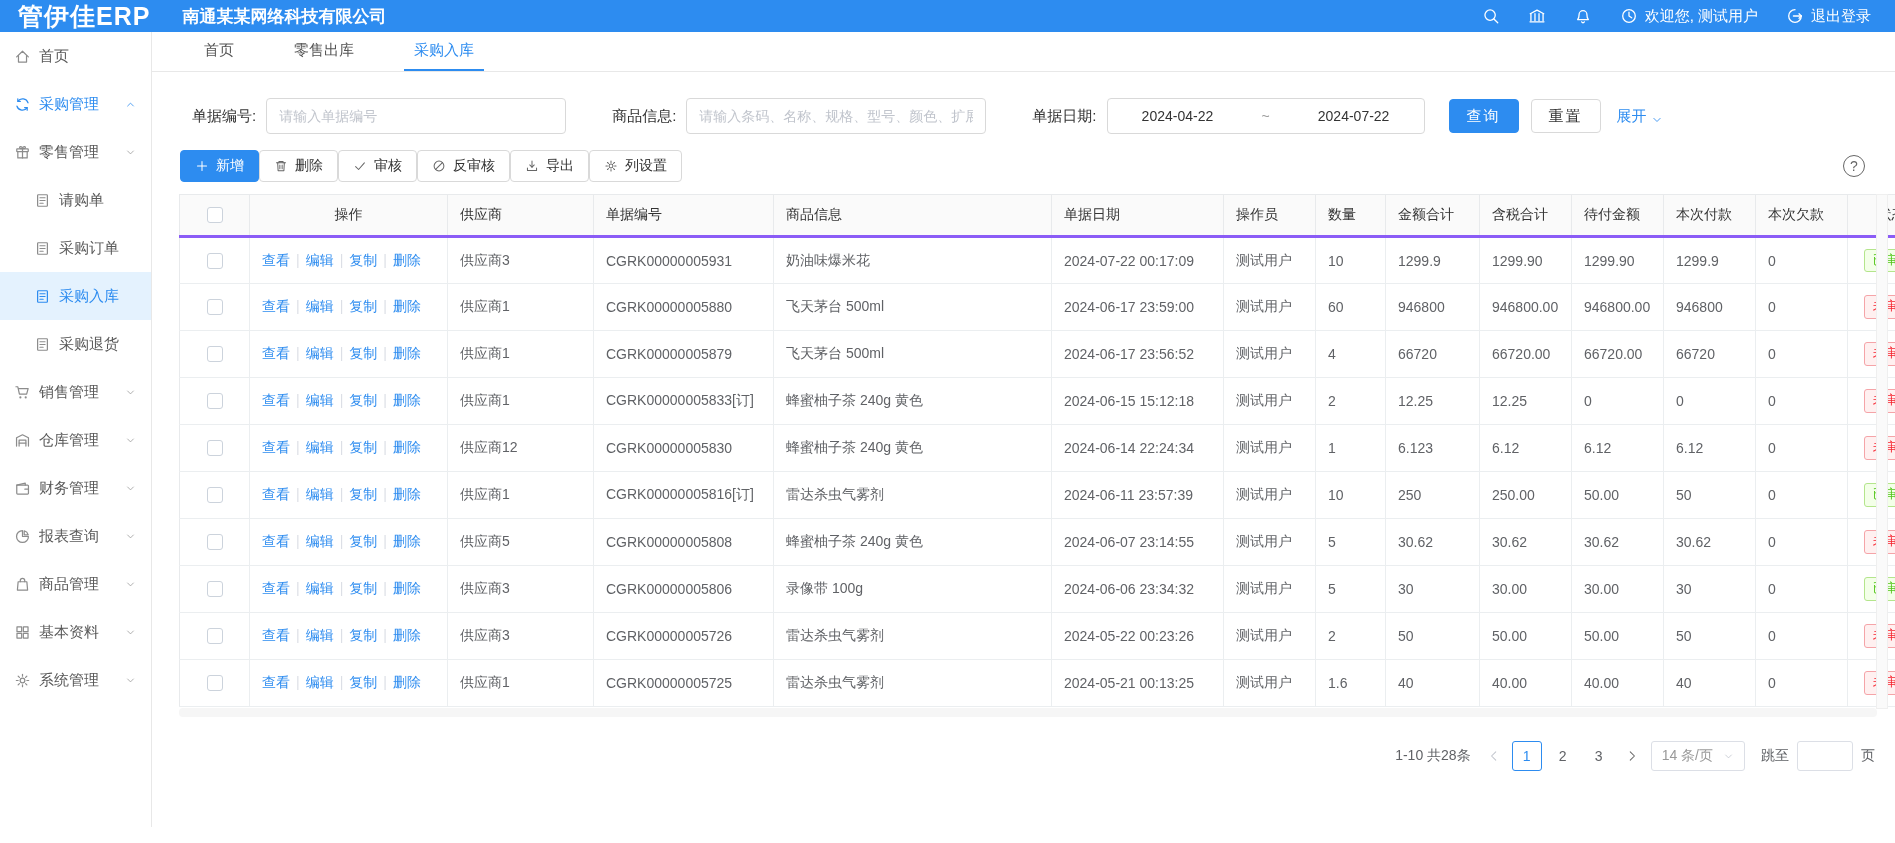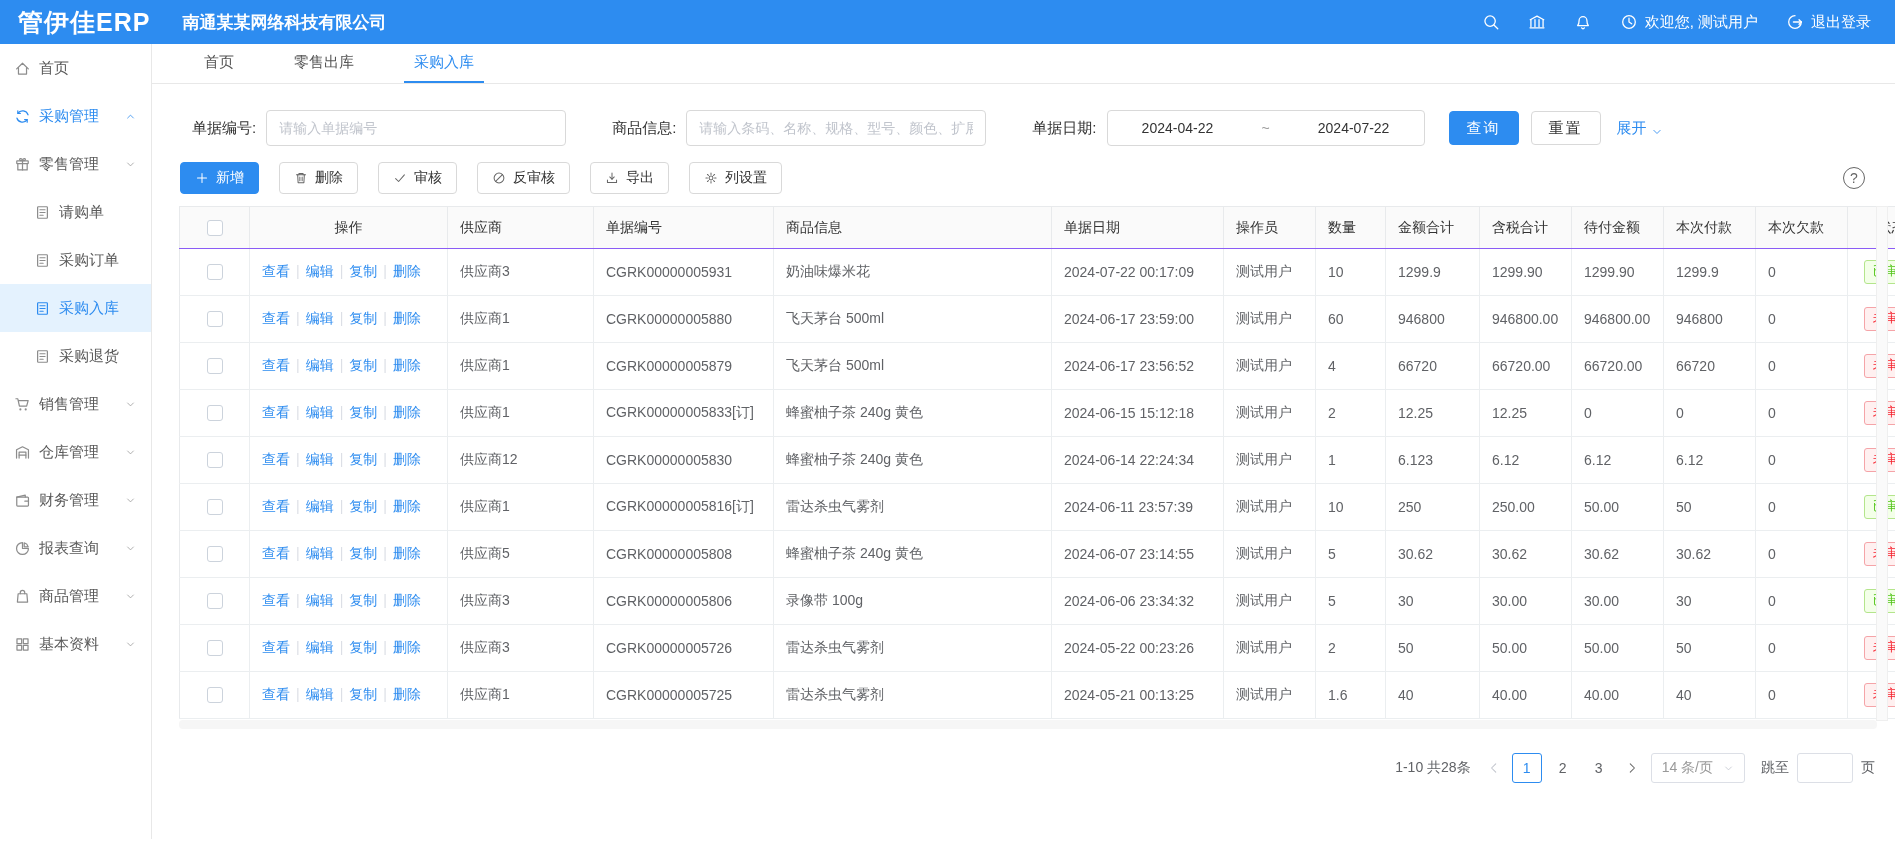--- a/index.html
+++ b/index.html
@@ -1,19 +1,19 @@
 <!DOCTYPE html>
 <html><head>
 <meta charset="utf-8">
 <style>
   * { box-sizing: border-box; margin: 0; padding: 0; }
   html,body { width:1895px; height:843px; overflow:hidden; background:#fff;
     font-family:"Liberation Sans","DejaVu Sans",sans-serif; }
   
-  .topbar { height:44px; background:#2d8cf0; color:#fff; display:flex; align-items:center; }
+  .topbar { height:32px; background:#2d8cf0; color:#fff; display:flex; align-items:center; }
   .logo { font-size:25px; font-weight:800; padding:0 16px 0 18px; letter-spacing:1px; white-space:nowrap; }
   .company { font-size:17px; font-weight:600; margin-left:16px; white-space:nowrap; }
   .topbar-right { margin-left:auto; display:flex; align-items:center; gap:28px; padding-right:24px; font-size:15px; }
   .tb-icon { width:18px; height:18px; display:inline-flex; }
   .tb-icon svg { width:18px; height:18px; }
   .tb-group { display:inline-flex; align-items:center; gap:7px; cursor:pointer; white-space:nowrap; }
   
   .body-row { display:flex; height:795px; }
   .sidebar { width:152px; flex:0 0 152px; border-right:1px solid #e8e8e8; background:#fff; overflow:hidden; }
   .sb-item { height:48px; display:flex; align-items:center; padding-left:14px; position:relative;
@@ -44,36 +44,36 @@
   .date-sep { color:#999; }
   .btn { height:34px; border:1px solid #d9d9d9; border-radius:4px; background:#fff; color:#333;
     font-size:15px; padding:0 17px; cursor:pointer; font-family:inherit; letter-spacing:2px; }
   .btn-primary { background:#2d8cf0; border-color:#2d8cf0; color:#fff; }
   .expand-link { color:#2d8cf0; font-size:15px; display:inline-flex; align-items:flex-end; gap:4px; cursor:pointer; }
   .exp-ch { width:12px; height:12px; display:inline-flex; }
   .exp-ch svg { width:12px; height:12px; }
   .ml12 { margin-left:12px; } .ml16 { margin-left:16px; } .ml24 { margin-left:24px; } .ml30 { margin-left:46px; }
   
   .toolbar { display:flex; align-items:center; padding:16px 20px 0 28px; flex:0 0 auto; }
-  .toolbar-buttons { display:flex; align-items:center; gap:20px; }
+  .toolbar-buttons { display:flex; align-items:center; gap:0; }
   .tbtn { height:32px; border:1px solid #d9d9d9; border-radius:4px; background:#fff; color:#333;
     font-size:14px; padding:0 14px; display:inline-flex; align-items:center; gap:7px; cursor:pointer; font-family:inherit; }
   .tbtn .ticon { width:14px; height:14px; display:inline-flex; color:#666; }
   .tbtn .ticon svg { width:14px; height:14px; }
   .tbtn-primary { background:#2d8cf0; border-color:#2d8cf0; color:#fff; }
   .tbtn-primary .ticon { color:#fff; }
   .help-icon { margin-left:auto; margin-right:10px; width:22px; height:22px; border:1.5px solid #666; border-radius:50%;
     color:#666; font-size:14px; display:inline-flex; align-items:center; justify-content:center; cursor:pointer; }
   
   .table-wrap { margin:12px 18px 0 27px; position:relative; flex:0 0 auto; }
   .table-wrap::after { content:""; position:absolute; top:0; right:-11px; width:10px; height:100%;
     background:#fafafa; border:1px solid #efefef; }
   table { border-collapse:collapse; table-layout:fixed; width:100%; border:1px solid #e8eaec; }
   th { height:42px; background:#fafafa; font-weight:normal; color:#333; font-size:14px; padding:0 12px;
-    text-align:left; border-bottom:1px solid #8b5cf6; border-right:1px solid #e8eaec; white-space:nowrap; overflow:hidden; }
+    text-align:left; border-bottom:3px solid #8b5cf6; border-right:1px solid #e8eaec; white-space:nowrap; overflow:hidden; }
   td { height:47px; color:#606266; font-size:14px; padding:0 12px; border-bottom:1px solid #ebeef0;
     border-right:1px solid #ebeef0; white-space:nowrap; overflow:hidden; }
   th:last-child, td:last-child { border-right:none; }
   th.col-actions, td.col-checkbox, th.col-checkbox, td.col-status, th.col-status { text-align:center; }
   .checkbox { width:16px; height:16px; border:1px solid #ccd3dc; border-radius:3px; background:#fff; margin:0 auto; cursor:pointer; }
   .op-link { color:#2d8cf0; cursor:pointer; text-decoration:none; }
   .op-sep { color:#dcdfe6; margin:0 6px; }
   .badge { display:inline-block; padding:3px 8px; font-size:12.5px; border-radius:3px; line-height:1.25; }
   .badge-approved { color:#52c41a; background:#f3ffe8; border:1px solid #b4e58c; }
   .badge-pending { color:#f5222d; background:#fff0f0; border:1px solid #f5a4a8; }
@@ -302,20 +302,34 @@
         <div class="sb-item">
           <span class="sb-icon">
             <svg viewBox="0 0 16 16" fill="none" stroke="currentColor" stroke-width="1.15" stroke-linecap="round" stroke-linejoin="round">
               <rect x="2.8" y="2.8" width="4.4" height="4.4"></rect>
               <rect x="8.8" y="2.8" width="4.4" height="4.4"></rect>
               <rect x="2.8" y="8.8" width="4.4" height="4.4"></rect>
               <rect x="8.8" y="8.8" width="4.4" height="4.4"></rect>
             </svg>
           </span>
           <span>基本资料</span>
+          <span class="sb-chevron">
+            <svg viewBox="0 0 16 16" fill="none" stroke="currentColor" stroke-width="1.15" stroke-linecap="round" stroke-linejoin="round">
+              <path d="M3.8 5.8 8 10l4.2-4.2"></path>
+            </svg>
+          </span>
+        </div>
+        <div class="sb-item">
+          <span class="sb-icon">
+            <svg viewBox="0 0 16 16" fill="none" stroke="currentColor" stroke-width="1.15" stroke-linecap="round" stroke-linejoin="round">
+              <circle cx="8" cy="8" r="2.2"></circle>
+              <path d="M8 2.2v1.7M8 12.1v1.7M2.2 8h1.7M12.1 8h1.7M3.9 3.9l1.2 1.2M10.9 10.9l1.2 1.2M12.1 3.9l-1.2 1.2M5.1 10.9l-1.2 1.2"></path>
+            </svg>
+          </span>
+          <span>系统管理</span>
           <span class="sb-chevron">
             <svg viewBox="0 0 16 16" fill="none" stroke="currentColor" stroke-width="1.15" stroke-linecap="round" stroke-linejoin="round">
               <path d="M3.8 5.8 8 10l4.2-4.2"></path>
             </svg>
           </span>
         </div>
       </div>
   </div>
 
   <div class="main">

